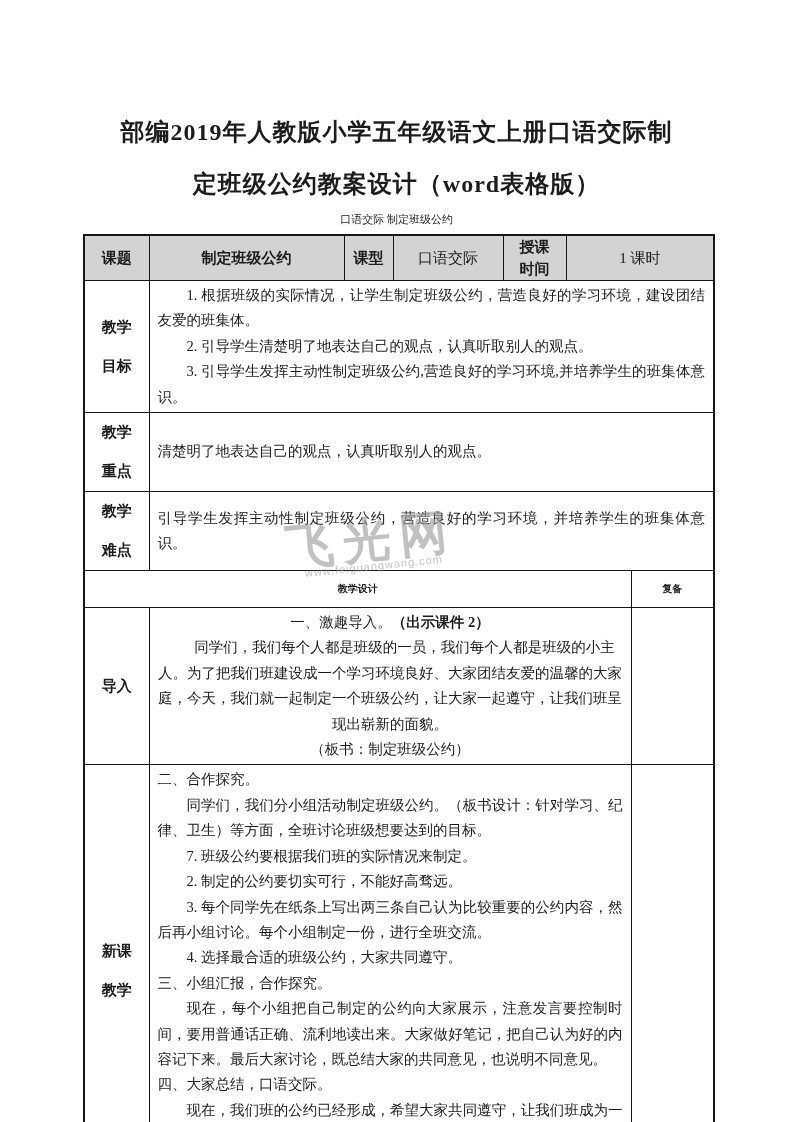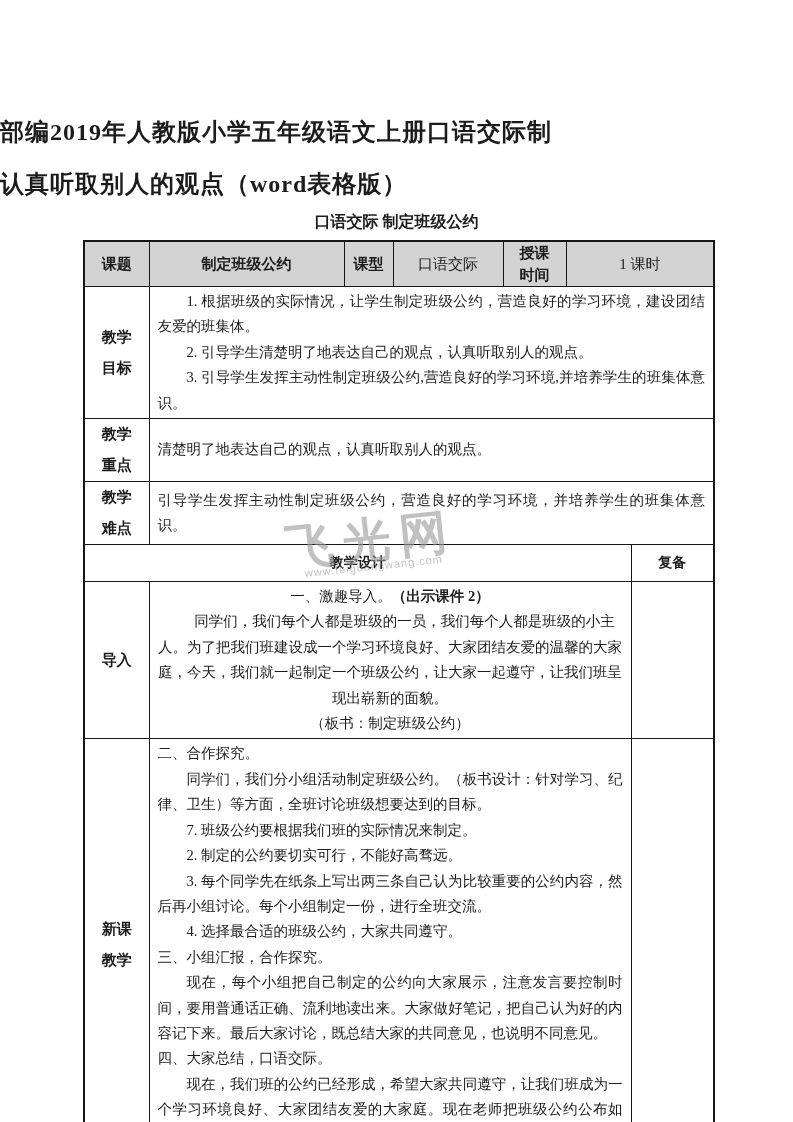--- a/index.html
+++ b/index.html
@@ -5,29 +5,30 @@
   * { margin:0; padding:0; box-sizing:border-box; }
   html,body { background:#ffffff; }
   body {
     width:793px; height:1122px;
     position:relative; overflow:hidden;
     font-family:"Liberation Serif","DejaVu Serif",serif;
     color:#1c1c1c;
   }
   .doc-title {
     margin-top:106px;
+    text-align:center;
     font-weight:bold;
     font-size:24px;
     line-height:52px;
     letter-spacing:1px;
   }
   .doc-subtitle {
     text-align:center;
-    font-weight:bold;
-    font-size:16px;
+    font-weight:normal;
+    font-size:11px;
     margin-top:2px;
     margin-bottom:7px;
   }
   table.lesson {
     border-collapse:collapse;
     table-layout:fixed;
     width:630px;
     margin-left:83px;
     border:2px solid #161616;
   }
@@ -42,38 +43,38 @@
     font-size:15px;
     line-height:22px;
   }
   .bold { font-weight:bold; }
   .prewrap { white-space:pre-line;margin-top:8px; }
   .lbl {
     font-weight:bold;
     text-align:center;
     vertical-align:middle;
     font-size:15px;
-    line-height:31px;
+    line-height:39px;
     white-space:pre-line;
   }
   .content {
     font-size:14.5px;
     line-height:25.4px;
     padding:2px 8px 2px 8px;
     text-align:justify;
     vertical-align:top;
   }
   .vmid { vertical-align:middle; }
   .para { text-indent:0; }
   .para.indent { text-indent:2em; }
   .design-cell {
     font-weight:bold;
     text-align:center;
     vertical-align:middle;
-    font-size:14px;
+    font-size:10px;
   }
   .h45 td { height:45px; }
   .h102 td { height:102px; }
   .h62 td { height:62px; }
   .h61 td { height:61px; }
   .h37 td { height:37px; }
   .h125 td { height:125px;text-align:center; }
   .h357 td { height:357px; }
   .watermark {
     position:absolute;
@@ -99,21 +100,21 @@
     font-family:"Liberation Sans","DejaVu Sans",sans-serif;
   }
 </style>
 </head>
 <body>
 
 <div>
 
   <div class="doc-title">
     <div>部编2019年人教版小学五年级语文上册口语交际制</div>
-    <div>认真听取别人的观点（word表格版）</div>
+    <div>定班级公约教案设计（word表格版）</div>
   </div>
 
   <div class="doc-subtitle">口语交际 制定班级公约</div>
 
   <table class="lesson">
     <colgroup>
       <col style="width:65px">
         <col style="width:195px">
         <col style="width:49px">
       <col style="width:110px">

